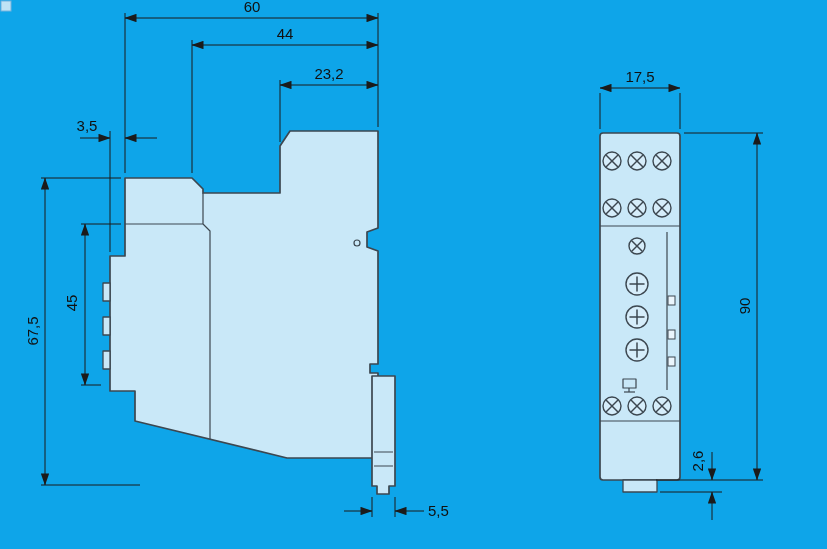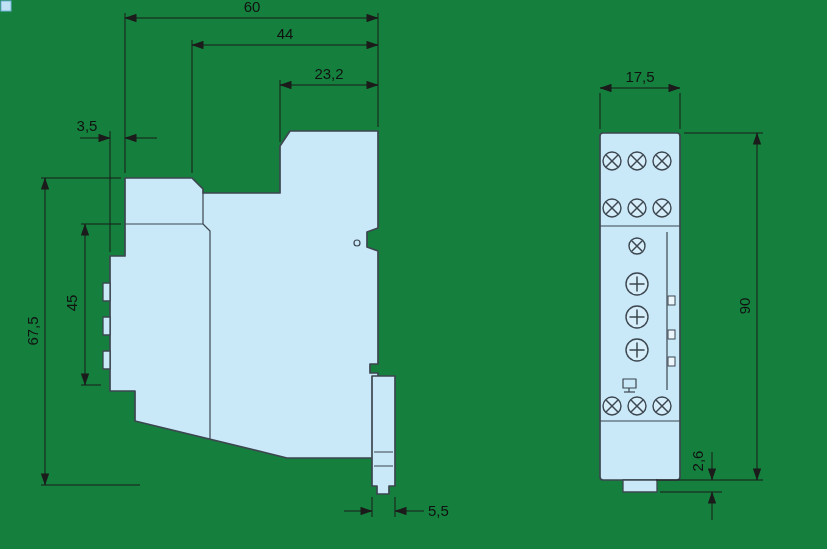--- a/index.html
+++ b/index.html
@@ -1,16 +1,16 @@
 <!DOCTYPE html>
 <html><head>
 <meta charset="utf-8">
 <style>
   html,body{margin:0;padding:0;background:#ffffff;}
-  .stage{position:relative;width:827px;height:549px;background:#15803d;overflow:hidden;
+  .stage{position:relative;width:827px;height:549px;background:#0ea5e9;overflow:hidden;
          font-family:"Liberation Sans",sans-serif;}
   svg{display:block;}
   .body{fill:#c9e8f8;stroke:#3c4750;stroke-width:1.7;stroke-linejoin:round;}
   .lug{stroke-width:1.3;}
   .detail{stroke:#3c4750;stroke-width:1.2;fill:none;stroke-linejoin:round;}
   .screw{fill:#d6edfa;stroke:#3c4750;stroke-width:1.4;}
   .slot{stroke:#3c4750;stroke-width:1.5;stroke-linecap:round;}
   .tick{fill:#eaf5fc;stroke:#3c4750;stroke-width:1;}
   .ext,.dim{stroke:#1b1b1b;stroke-width:1;fill:none;}
   .dtxt{font:15px "Liberation Sans",sans-serif;fill:#111111;}

